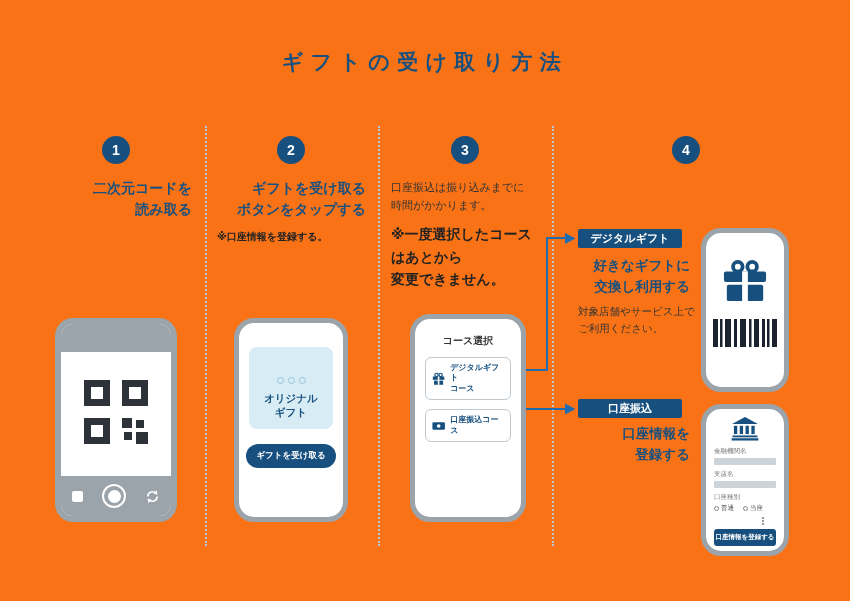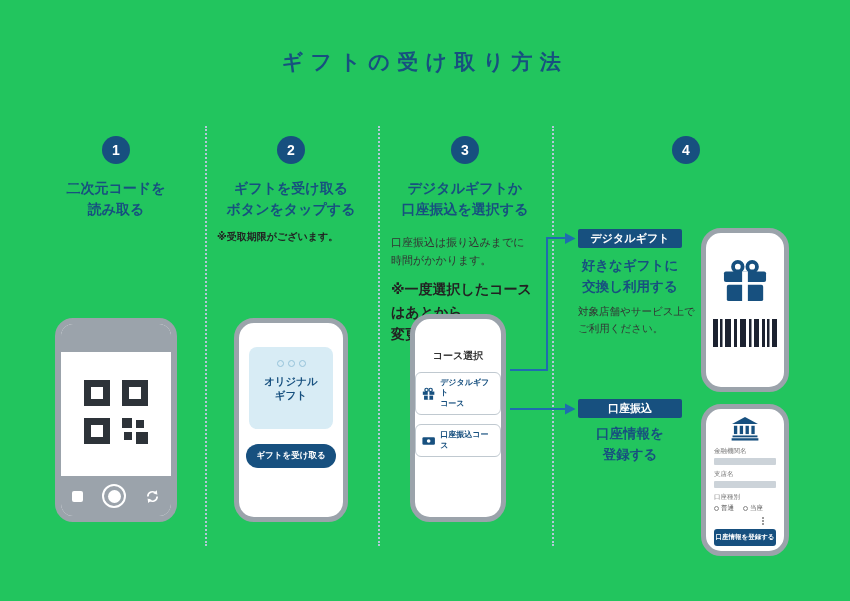--- a/index.html
+++ b/index.html
@@ -1,58 +1,58 @@
 <!DOCTYPE html>
 <html><head>
 <meta charset="utf-8">
 <style>
   * { margin:0; padding:0; box-sizing:border-box; }
   :root { --navy:#17507f; --arrow:#1f6cb0; --gray:#9ba3ab; --lightblue:#d8ecf5; }
   body { font-family:"Liberation Sans","DejaVu Sans",sans-serif; background:#fff; }
-  .canvas { position:relative; width:850px; height:601px; background:#22c55e; overflow:hidden; }
+  .canvas { position:relative; width:850px; height:601px; background:#f97316; overflow:hidden; }
   .pre { white-space:pre-line; }
   .title { position:absolute; top:48px; left:0; width:100%; text-align:center; color:var(--navy);
            font-size:21px; letter-spacing:0.35em; font-weight:bold; }
   .sep { position:absolute; top:126px; height:420px; width:0; border-left:2px dotted #b3c9d8; }
   .sep1 { left:205px; } .sep2 { left:378px; } .sep3 { left:552px; }
 
   .step { position:absolute; top:136px; text-align:center; }
   .step.s1 { left:40px; width:152px; }
   .step.s2 { left:216px; width:150px; }
   .step.s3 { left:390px; width:150px; }
   .step.s4 { left:566px; width:240px; }
   .num { width:28px; height:28px; margin:0 auto 14px; border-radius:50%; background:var(--navy);
          color:#fff; font-weight:bold; font-size:14px; line-height:28px; text-align:center; }
-  .step-heading { color:var(--navy); font-size:14px; font-weight:bold; line-height:1.5; }
+  .step-heading { color:var(--navy); font-size:14px; font-weight:bold; line-height:1.5;text-align:right; }
   .step-body { margin:13px auto 0; width:148px; text-align:left; font-size:11px; color:#333; line-height:1.65; }
   .step-note { margin:9px auto 0; width:148px; text-align:left; font-size:10px; font-weight:bold; color:#222; line-height:1.6; }
   .s3 .step-note { font-size:14px; }
 
   .phone { position:absolute; background:#fff; border:5px solid var(--gray); border-radius:20px; }
   .phone1 { left:55px; top:318px; width:122px; height:204px; border-width:6px; border-radius:18px; overflow:hidden; }
   .cam-top { height:28px; background:var(--gray); }
   .qr { position:absolute; left:23px; top:56px; }
   .cam-bottom { position:absolute; left:0; right:0; bottom:0; height:40px; background:var(--gray);
                 display:flex; align-items:center; justify-content:space-between; padding:0 11px; }
   .cam-gallery { width:11px; height:11px; border-radius:2px; background:#fff; }
   .cam-shutter { width:24px; height:24px; border:2px solid #fff; border-radius:50%;
                  display:flex; align-items:center; justify-content:center; background:transparent; }
   .cam-shutter i { width:13px; height:13px; background:#fff; border-radius:50%; }
 
   .phone2 { left:234px; top:318px; width:114px; height:204px; display:flex; flex-direction:column;
             align-items:center; padding-top:24px; }
   .gift-card { width:84px; height:82px; border-radius:8px; background:var(--lightblue);
-               display:flex; flex-direction:column; align-items:center; padding-top:13px; }
+               display:flex; flex-direction:column; align-items:center; padding-top:30px; }
   .rings { display:flex; gap:4px; }
   .ring { width:7px; height:7px; border:1.5px solid #96c3da; border-radius:50%; }
   .gift-card-title { margin-top:7px; color:var(--navy); font-size:10.5px; font-weight:bold; line-height:1.35; text-align:center; }
   .receive-btn { margin-top:15px; background:var(--navy); color:#fff; border:none; font-size:8.5px;
                  font-weight:bold; padding:6px 10px; border-radius:13px; font-family:inherit; cursor:pointer; }
 
-  .phone3 { left:410px; top:314px; width:96px; height:208px; padding-top:30px; }
+  .phone3 { left:410px; top:314px; width:116px; height:208px; padding-top:15px; }
   .course-title { text-align:center; font-size:10px; font-weight:bold; color:#333; }
   .course-option { width:86px; margin:9px auto 0; border:1px solid #c0c9d0; border-radius:6px; background:#fff;
                    padding:5px 6px; display:flex; align-items:center; gap:5px; text-align:left; cursor:pointer; }
   .course-label { color:var(--navy); font-size:8px; font-weight:bold; line-height:1.3; }
 
   .phone4a { left:701px; top:228px; width:88px; height:164px; display:flex; flex-direction:column;
              align-items:center; padding-top:26px; }
   .barcode { margin-top:16px; }
 
   .phone4b { left:701px; top:404px; width:88px; height:152px; padding:8px 8px 0; }
@@ -65,21 +65,21 @@
   .vdots { display:flex; flex-direction:column; align-items:center; gap:1.5px; margin:4px 0 4px 36px; }
   .vdots i { width:1.5px; height:1.5px; background:#888; border-radius:50%; }
   .register-btn { display:block; width:100%; background:var(--navy); color:#fff; border:none; font-size:6.5px;
                   font-weight:bold; padding:4px 0; border-radius:3px; font-family:inherit; cursor:pointer; }
 
   .badge { position:absolute; left:578px; width:104px; height:19px; background:var(--navy); color:#fff;
            font-size:11px; font-weight:bold; text-align:center; line-height:19px; border-radius:2px; }
   .badge-digital { top:229px; }
   .badge-bank { top:399px; }
   .branch-heading { position:absolute; left:570px; width:120px; color:var(--navy); font-size:13.5px;
-                    font-weight:bold; line-height:1.55; text-align:center; }
+                    font-weight:bold; line-height:1.55; text-align:right; }
   .bh-digital { top:256px; }
   .bh-bank { top:424px; }
   .branch-body { position:absolute; left:578px; width:122px; font-size:10.5px; color:#333; line-height:1.6; }
   .bb-digital { top:303px; }
   .bb-bank { top:471px; }
   .branch-note { position:absolute; left:578px; top:341px; width:124px; font-size:10px; font-weight:bold;
                  color:#222; line-height:1.6; }
 
   .connectors { position:absolute; left:0; top:0; pointer-events:none; }
 </style>
@@ -108,27 +108,25 @@
   <section class="step s1">
     <div class="num">1</div>
     <h2 class="step-heading pre">二次元コードを
 読み取る</h2>
   </section>
 
   <section class="step s2">
     <div class="num">2</div>
     <h2 class="step-heading pre">ギフトを受け取る
 ボタンをタップする</h2>
-    <p class="step-note pre">※受取期限がございます。</p>
+    <p class="step-note pre">※口座情報を登録する。</p>
   </section>
 
   <section class="step s3">
     <div class="num">3</div>
-    <h2 class="step-heading pre">デジタルギフトか
-口座振込を選択する</h2>
     <p class="step-body pre">口座振込は振り込みまでに
 時間がかかります。</p>
     <p class="step-note pre">※一度選択したコースはあとから
 変更できません。</p>
   </section>
 
   <section class="step s4">
     <div class="num">4</div>
   </section>
 

